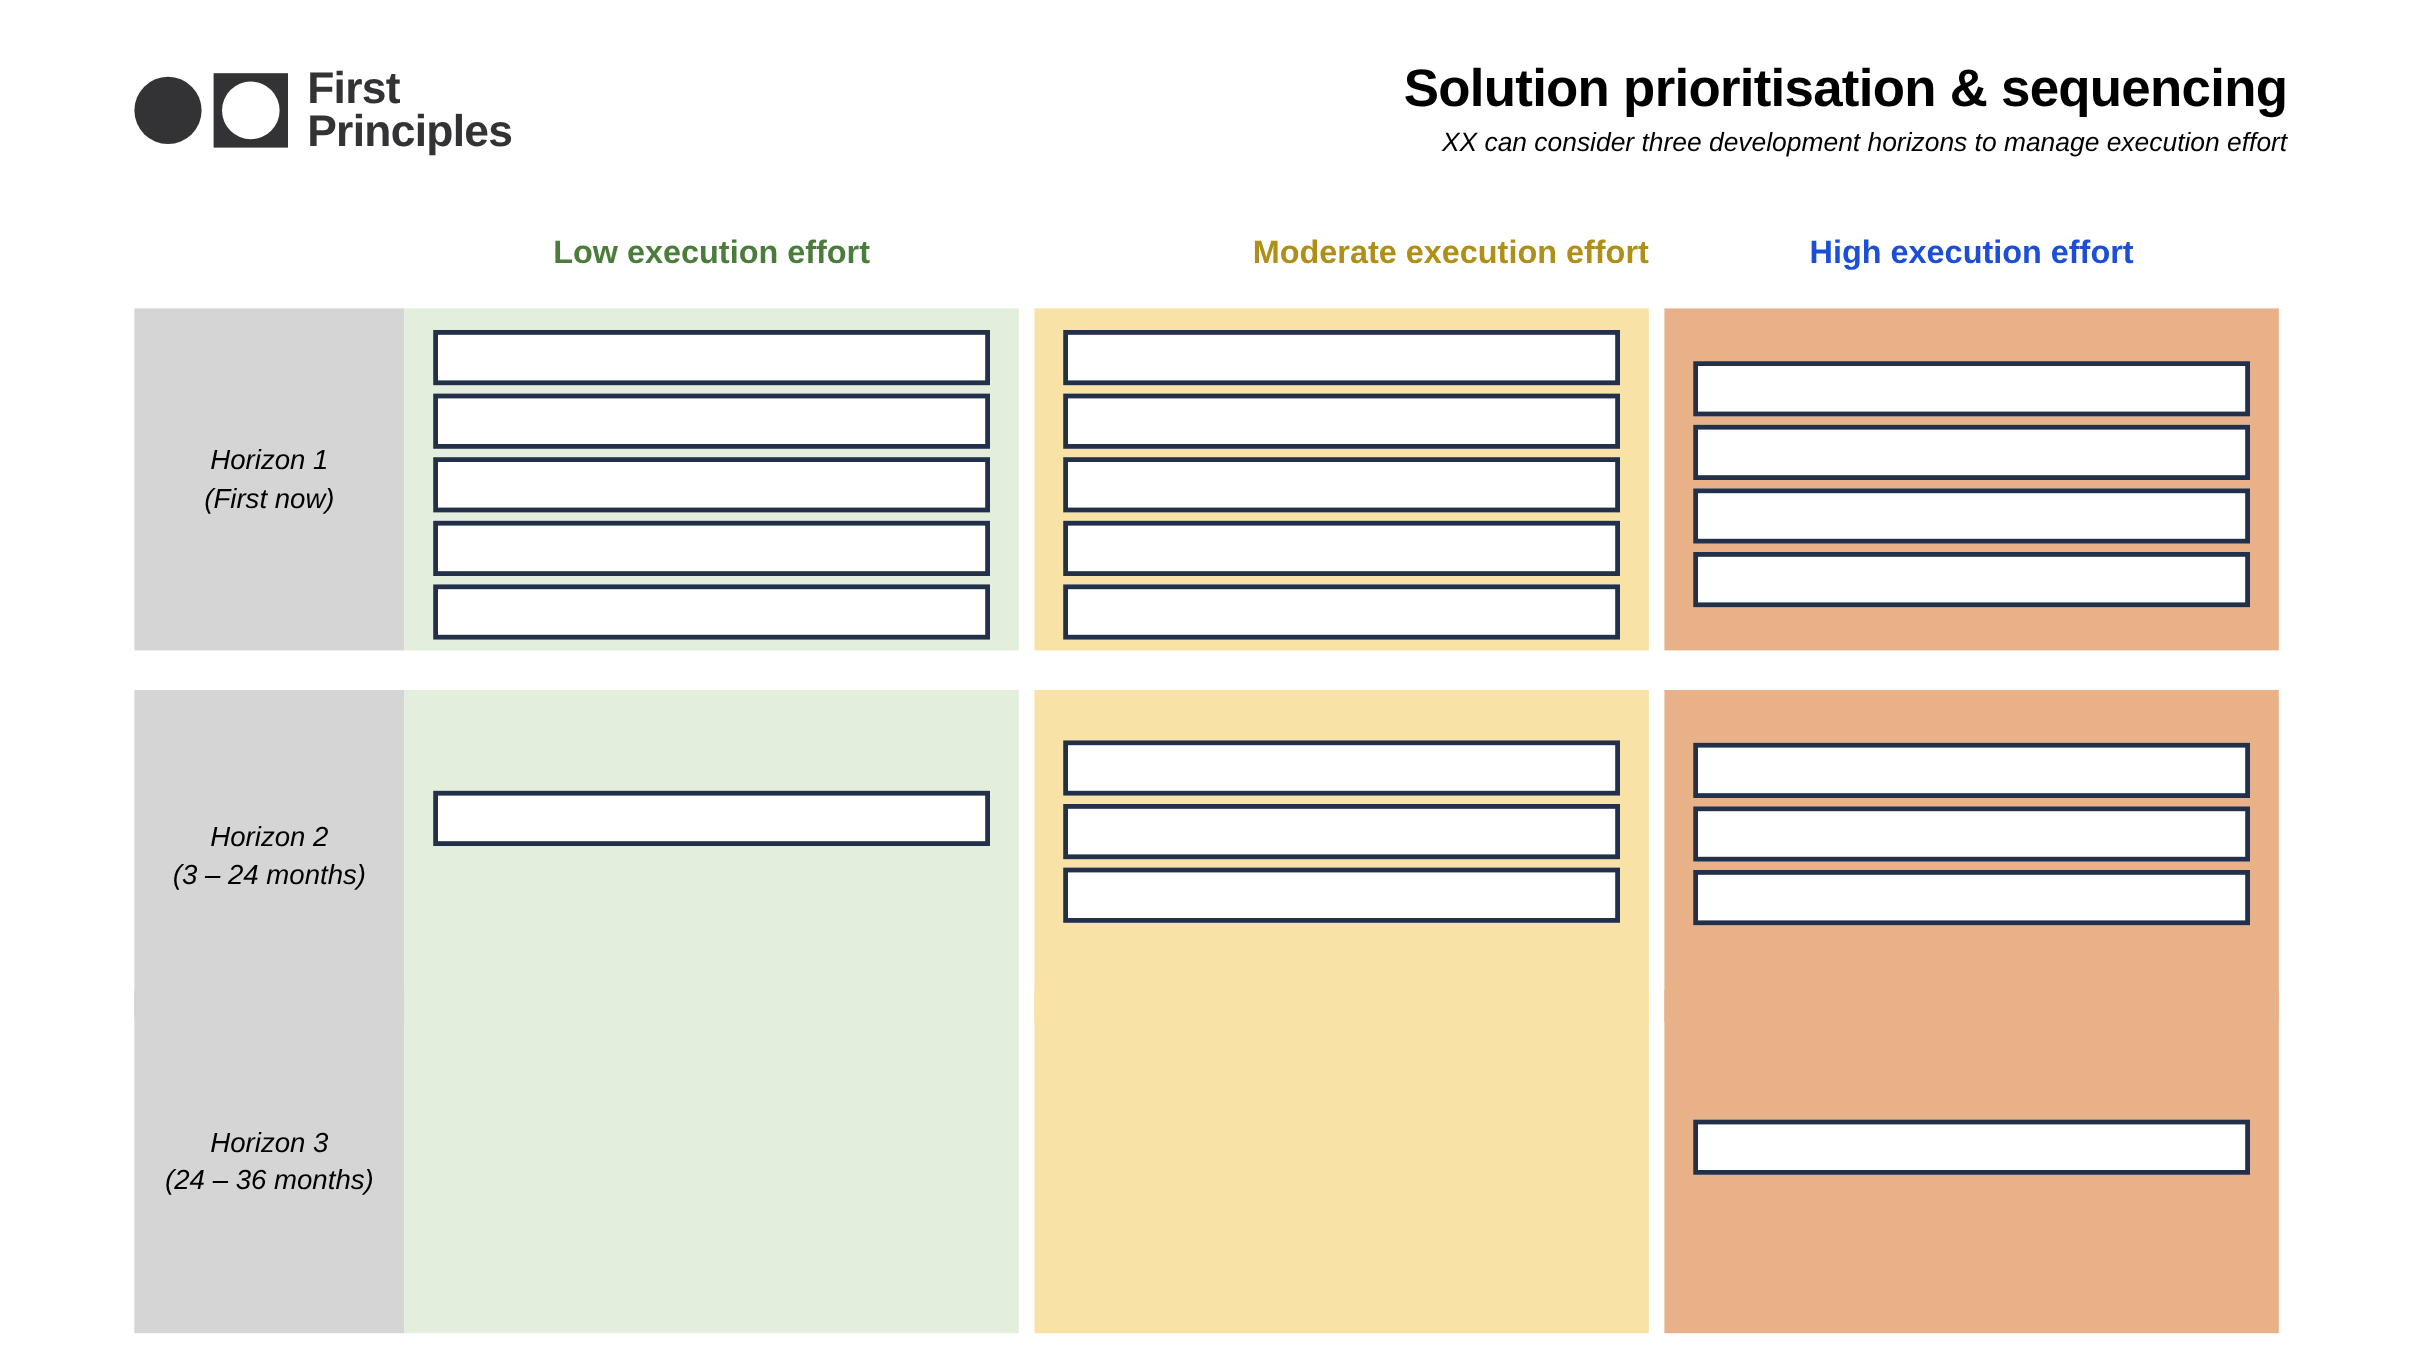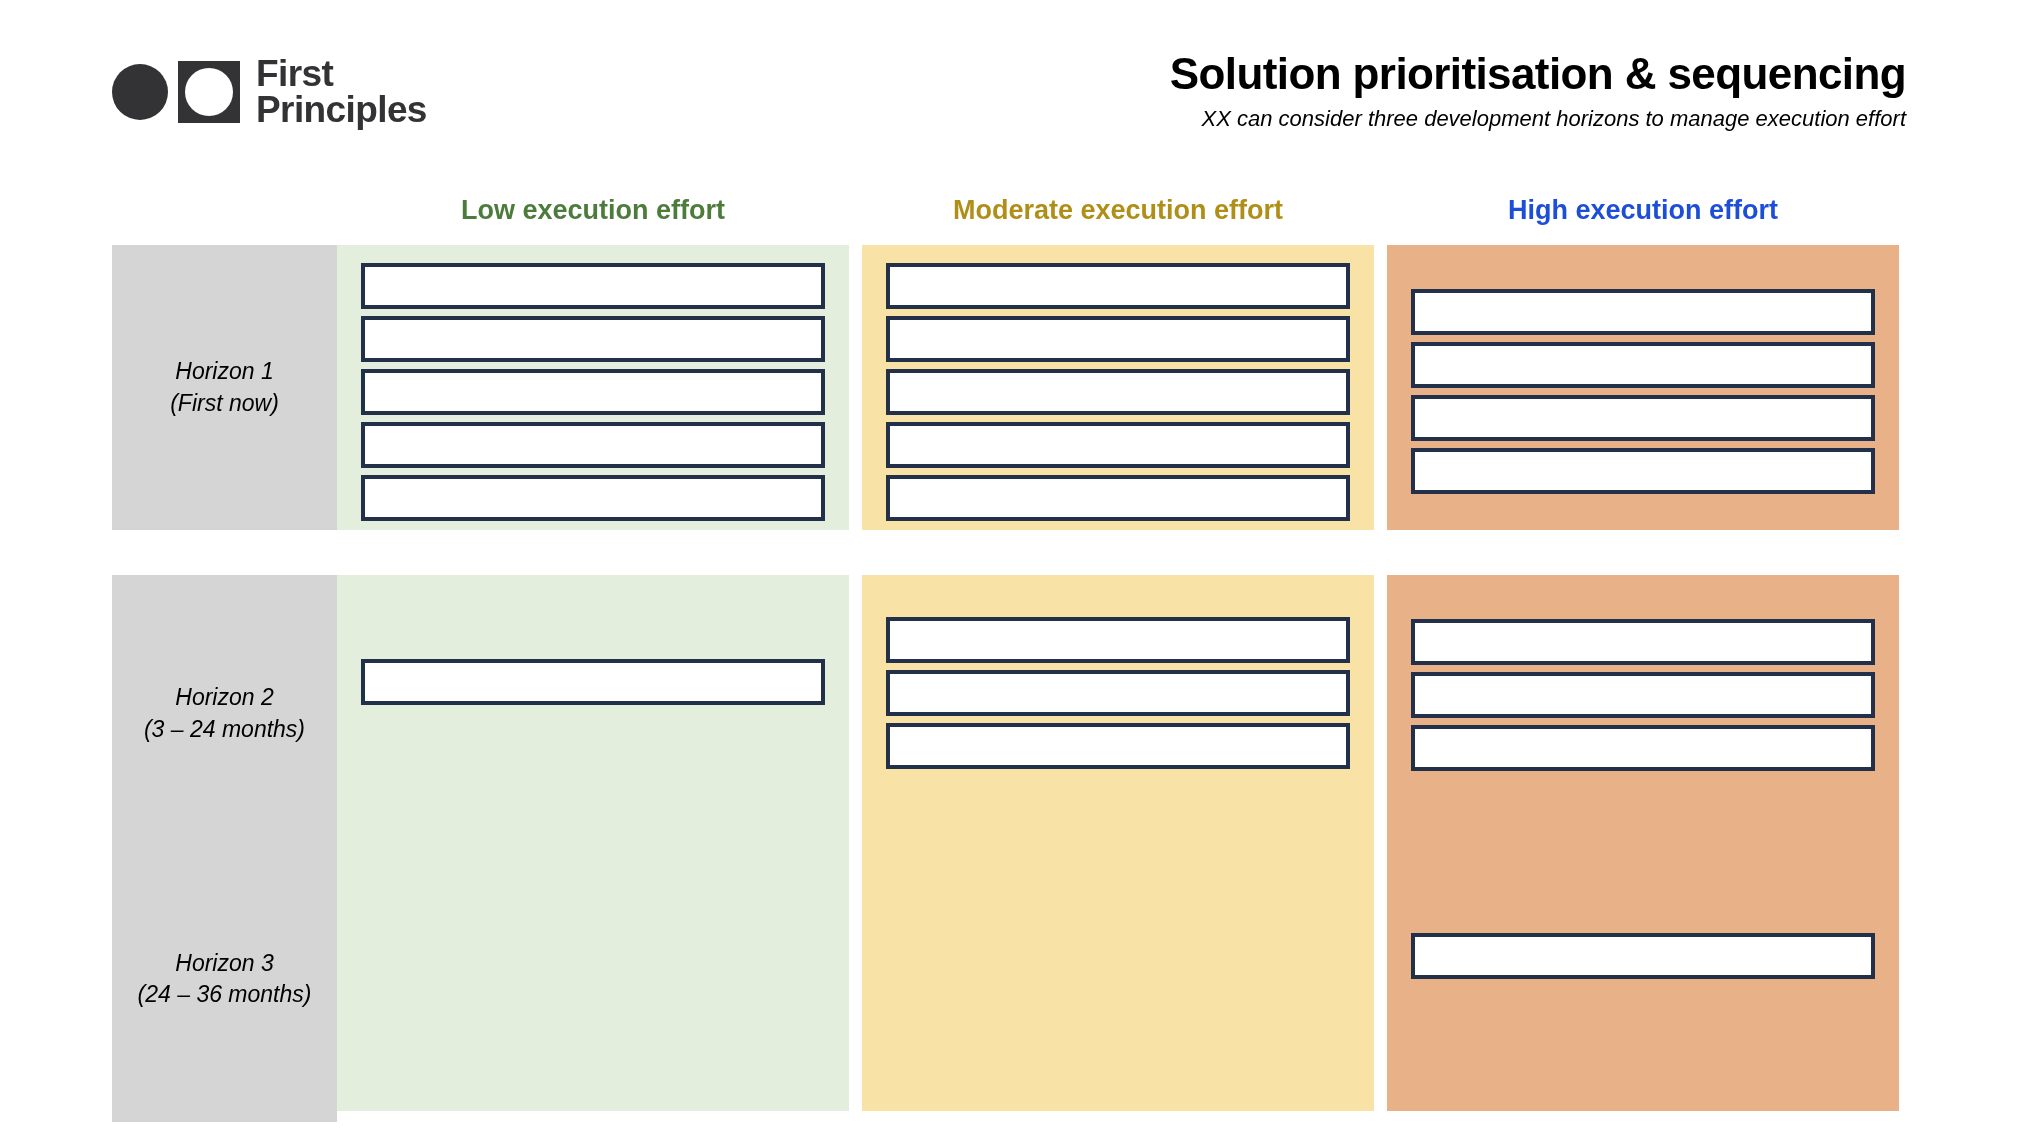--- a/index.html
+++ b/index.html
@@ -65,26 +65,26 @@
     <div class="logo-text">
       <div>First</div>
       <div>Principles</div>
     </div>
   </div>
 
 </div>
 
 <div id="col-headers">
     <div class="col-header" style="left: 337px; width: 512px; color: rgb(76, 124, 60);">Low execution effort</div>
-    <div class="col-header" style="left: 862px; width: 512px; color: rgb(176, 143, 24);">Moderate execution effort</div>
+    <div class="col-header" style="left: 862px; width: 512px; color: rgb(176, 143, 24); text-align: right;">Moderate execution effort</div>
     <div class="col-header" style="left: 1387px; width: 512px; color: #1d4ed8;">High execution effort</div>
   </div>
 
 <div id="grid" style="left: 112px; top: 245px; width: 1787px; position: absolute;">
-    <div class="grid-row" style="position: absolute; left: 0px; top: 0px; height: 285px; width: 1450px;">
+    <div class="grid-row" style="position: absolute; left: 0px; top: 12px; height: 285px; width: 1450px;">
       <div class="row-label" style="position: absolute; left: 0px; top: 0px; height: 285px; background: rgb(213, 213, 213);">
         <div class="row-label-inner">
           <div>Horizon 1</div>
           <div>(First now)</div>
         </div>
       </div>
       <div class="cell" style="position: absolute; left: 225px; top: 0px; width: 512px; height: 285px; background: rgb(228, 238, 221);">
         <div class="card" style="position: absolute; left: 24px; width: 464px; height: 46px; top: 18px; border-color: rgb(34, 48, 74); background: rgb(255, 255, 255);"></div>
         <div class="card" style="position: absolute; left: 24px; width: 464px; height: 46px; top: 71px; border-color: rgb(34, 48, 74); background: rgb(255, 255, 255);"></div>
         <div class="card" style="position: absolute; left: 24px; width: 464px; height: 46px; top: 124px; border-color: rgb(34, 48, 74); background: rgb(255, 255, 255);"></div>
@@ -120,21 +120,21 @@
         <div class="card" style="position: absolute; left: 24px; width: 464px; height: 46px; top: 95px; border-color: rgb(34, 48, 74); background: rgb(255, 255, 255);"></div>
         <div class="card" style="position: absolute; left: 24px; width: 464px; height: 46px; top: 148px; border-color: rgb(34, 48, 74); background: rgb(255, 255, 255);"></div>
       </div>
       <div class="cell" style="position: absolute; left: 1275px; top: 0px; width: 512px; height: 277px; background: rgb(232, 177, 136);">
         <div class="card" style="position: absolute; left: 24px; width: 464px; height: 46px; top: 44px; border-color: rgb(34, 48, 74); background: rgb(255, 255, 255);"></div>
         <div class="card" style="position: absolute; left: 24px; width: 464px; height: 46px; top: 97px; border-color: rgb(34, 48, 74); background: rgb(255, 255, 255);"></div>
         <div class="card" style="position: absolute; left: 24px; width: 464px; height: 46px; top: 150px; border-color: rgb(34, 48, 74); background: rgb(255, 255, 255);"></div>
       </div>
     </div>
     <div class="grid-row" style="position: absolute; left: 0px; top: 580px; height: 286px; width: 1787px;">
-      <div class="row-label" style="position: absolute; left: 0px; top: 0px; height: 286px; background: rgb(213, 213, 213); margin-top: 11px;">
+      <div class="row-label" style="position: absolute; left: 0px; top: 0px; height: 286px; background: rgb(213, 213, 213);">
         <div class="row-label-inner">
           <div>Horizon 3</div>
           <div>(24 – 36 months)</div>
         </div>
       </div>
       <div class="cell" style="position: absolute; left: 225px; top: 0px; width: 512px; height: 286px; background: rgb(228, 238, 221);"></div>
       <div class="cell" style="position: absolute; left: 750px; top: 0px; width: 512px; height: 286px; background: rgb(249, 226, 165);"></div>
       <div class="cell" style="position: absolute; left: 1275px; top: 0px; width: 512px; height: 286px; background: rgb(232, 177, 136);">
         <div class="card" style="position: absolute; left: 24px; width: 464px; height: 46px; top: 108px; border-color: rgb(34, 48, 74); background: rgb(255, 255, 255);"></div>
       </div>

